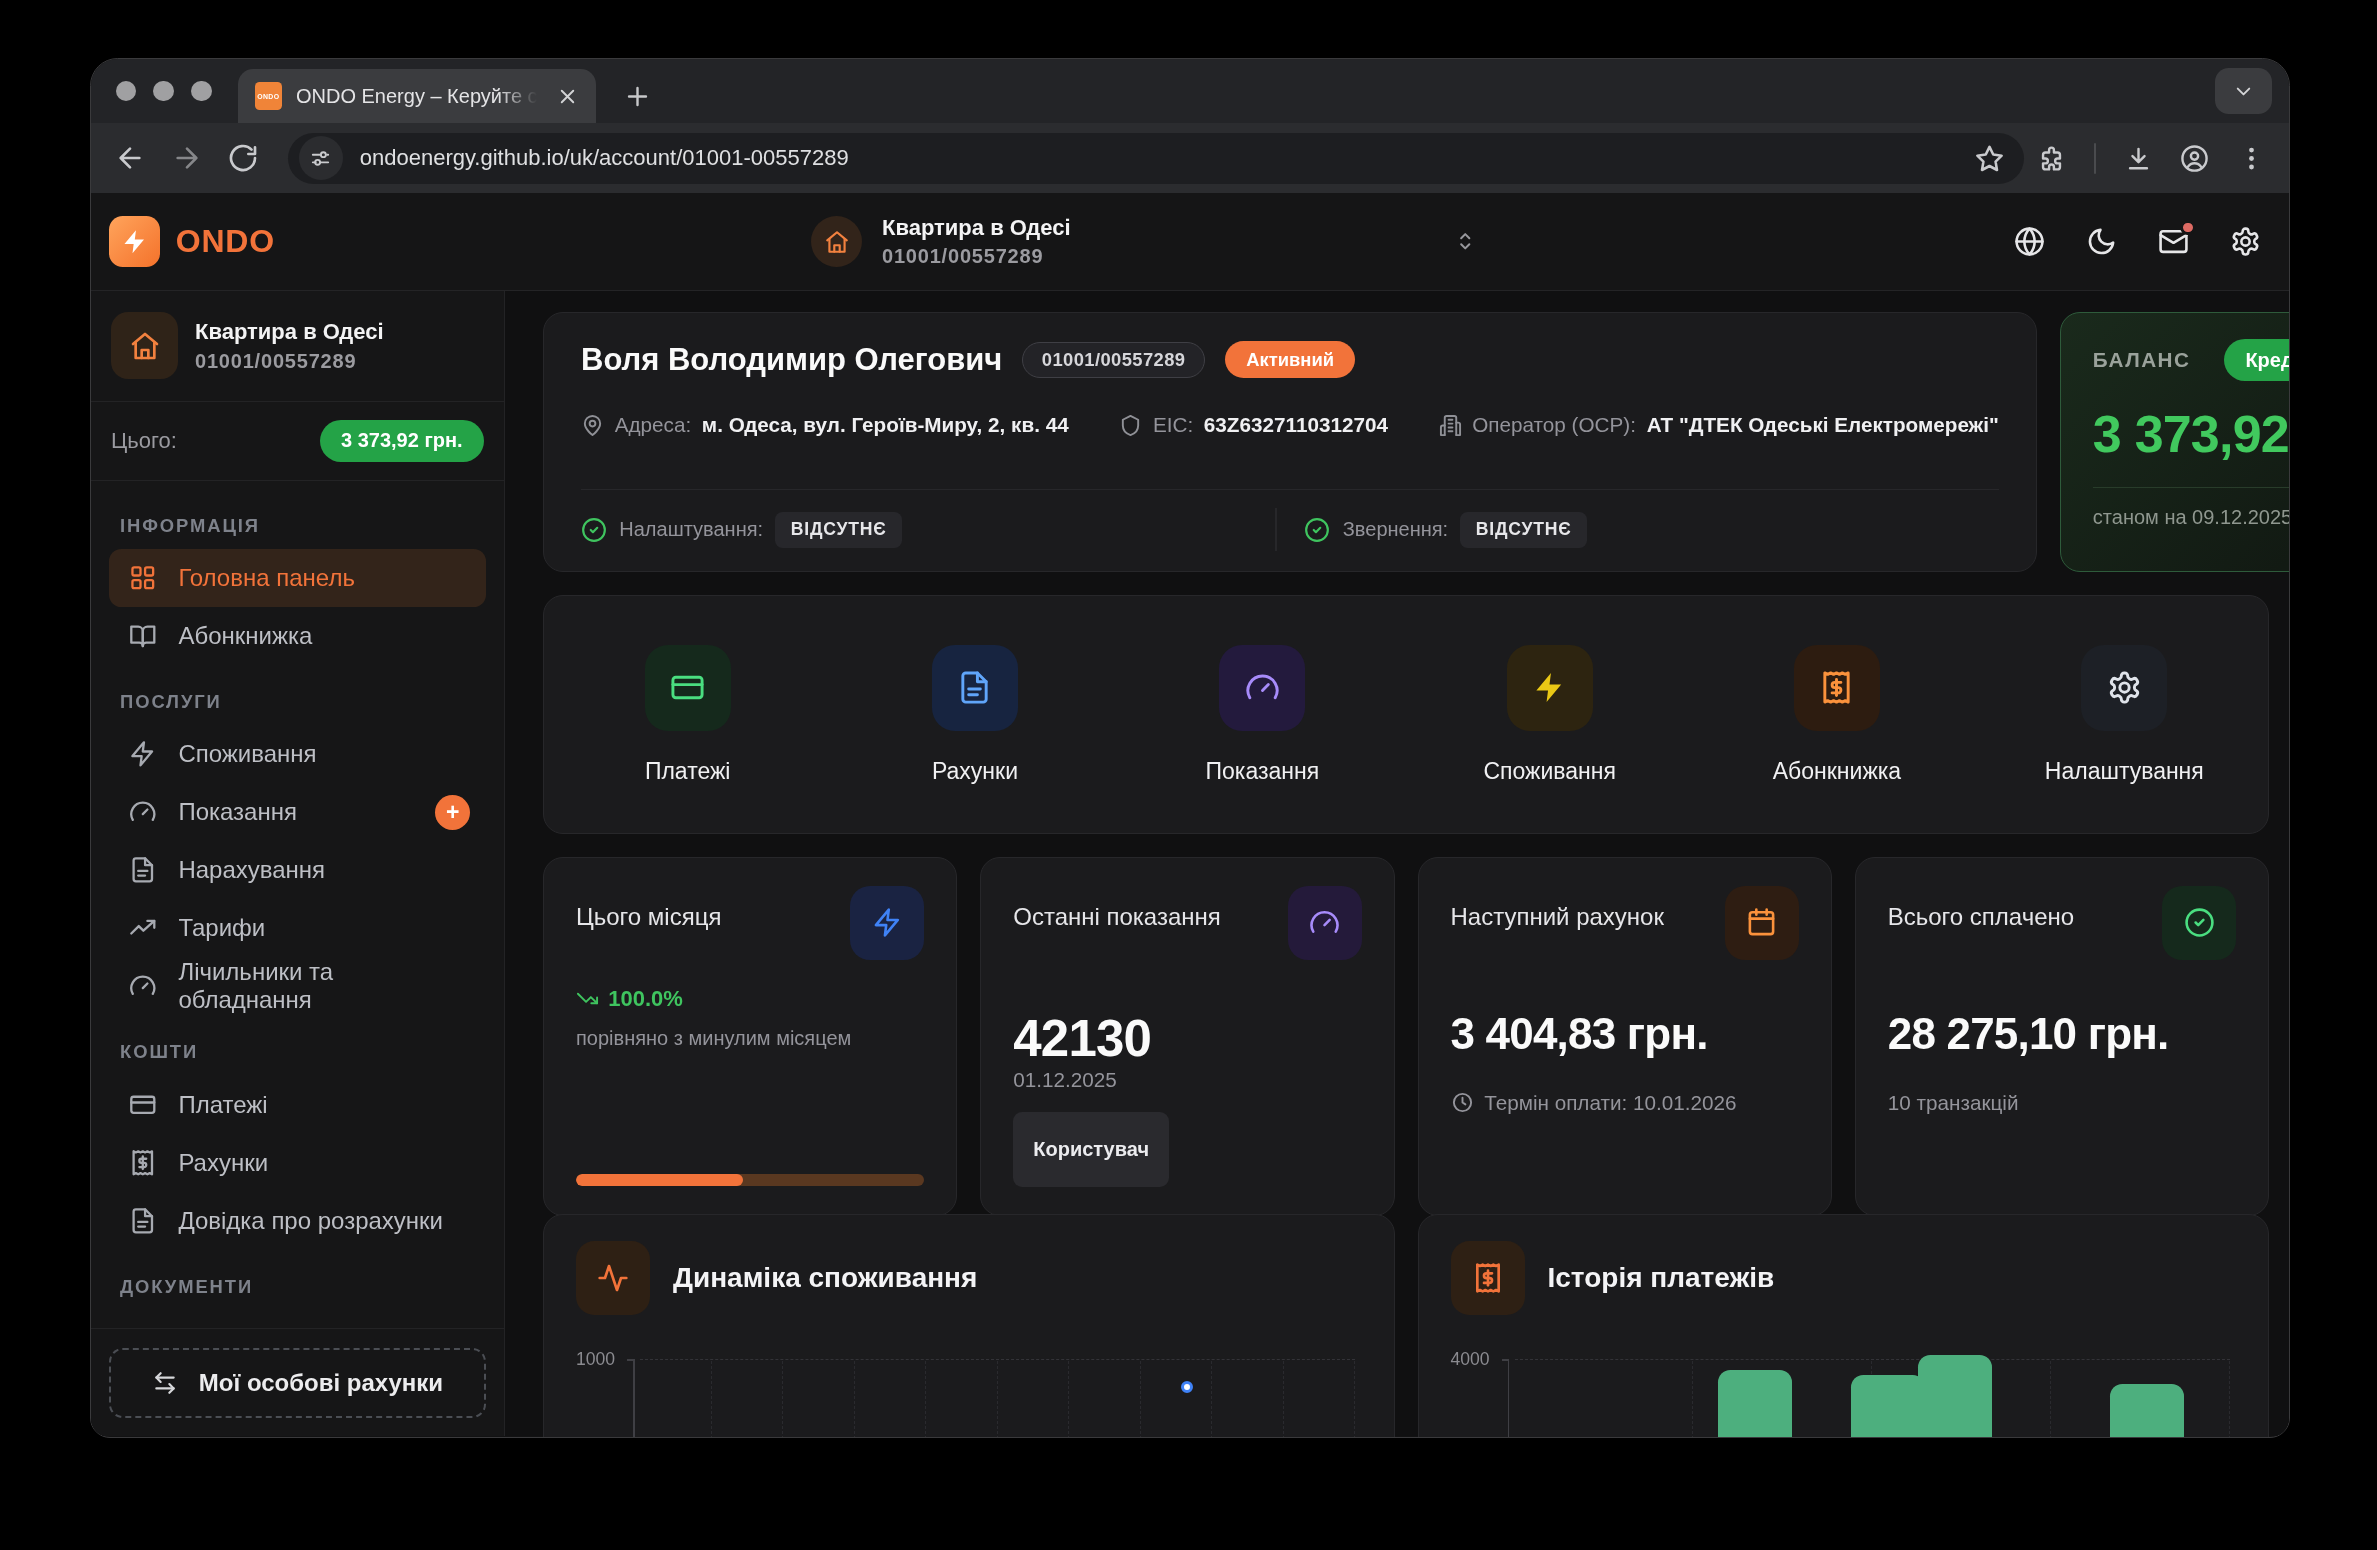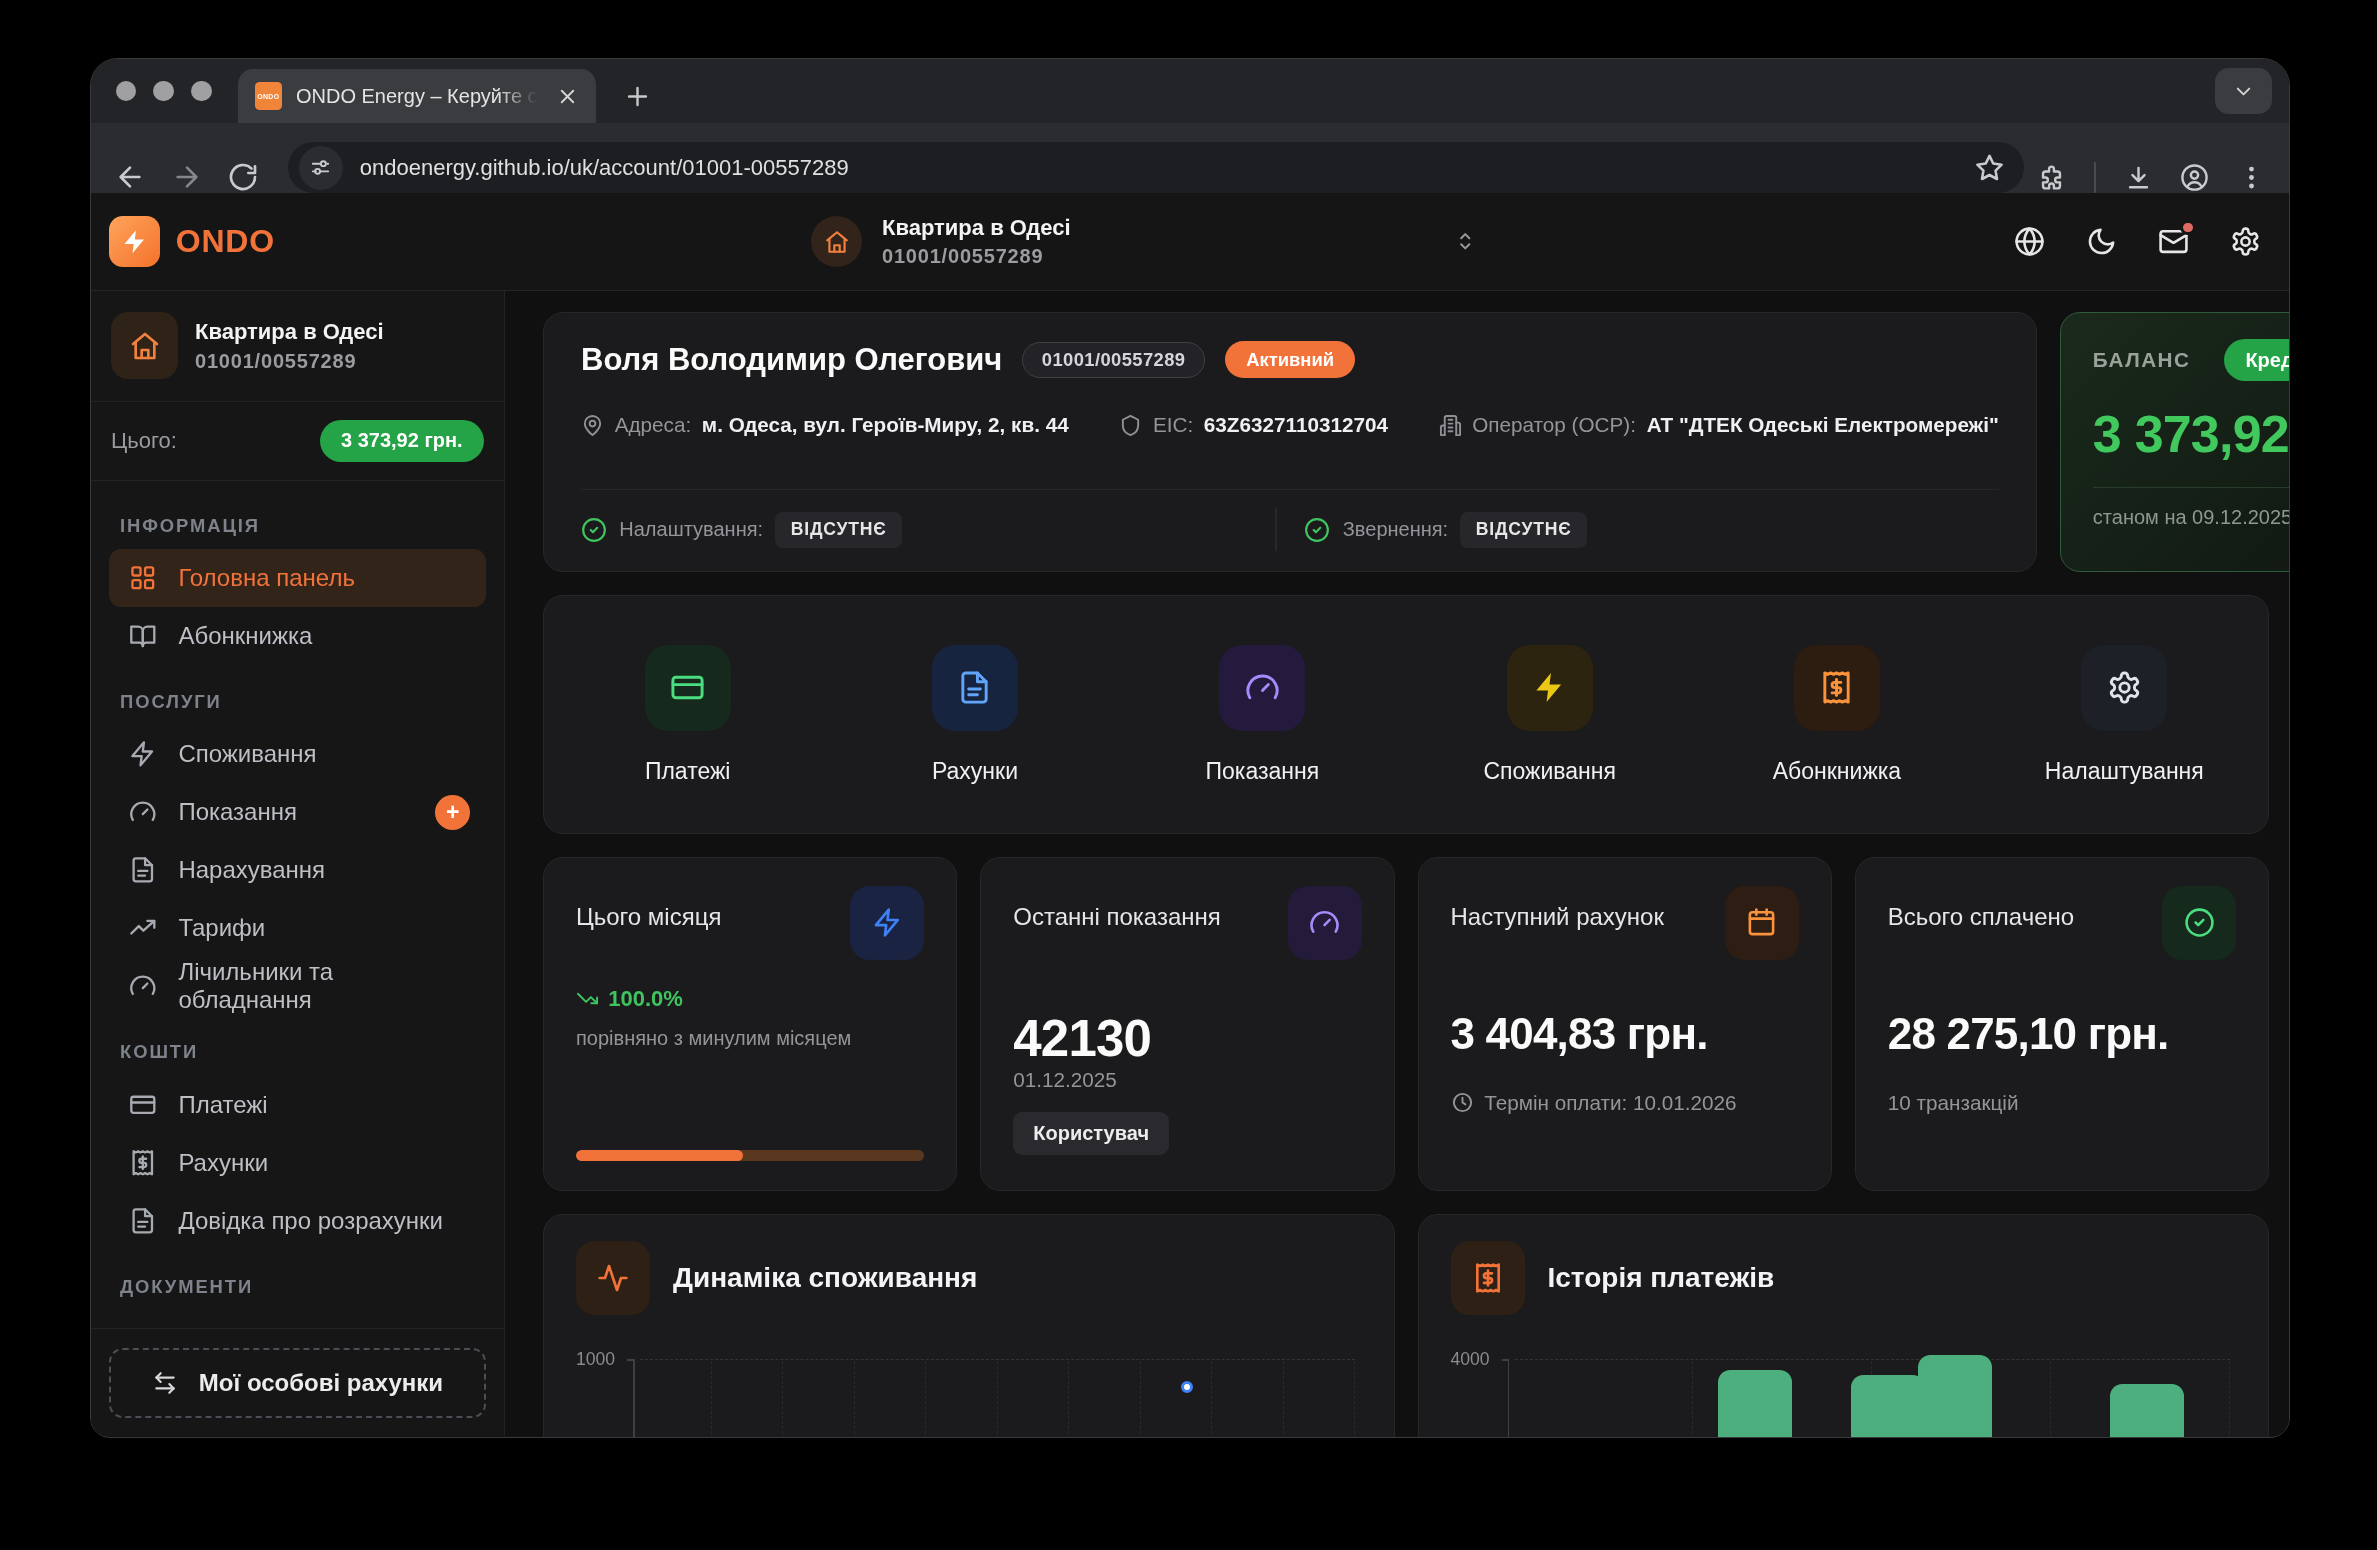--- a/index.html
+++ b/index.html
@@ -18,21 +18,21 @@
   .traffic span { width:20.7px; height:20.7px; border-radius:50%; background:#a0a0a2; }
   .tab { width:358px; height:54px; background:#3b3c3f; border-radius:15.3px 15.3px 0 0; display:flex; align-items:center; padding:0 17px; gap:13.8px; }
   .favicon { width:27.6px; height:27.6px; border-radius:4.6px; background:#f08438; color:#fff; font-size:6.9px; font-weight:bold; display:flex; align-items:center; justify-content:center; letter-spacing:0.4px; flex:0 0 auto; }
   .tab-title { color:#e4e4e6; font-size:20px; white-space:nowrap; overflow:hidden; flex:1;
     -webkit-mask-image:linear-gradient(90deg,#000 82%,transparent 98%); mask-image:linear-gradient(90deg,#000 82%,transparent 98%); }
   .tab-close { color:#d2d3d5; width:23px; height:23px; flex:0 0 auto; cursor:pointer; }
   .newtab { color:#c7c8ca; margin:0 0 12.3px 27.6px; width:29px; height:29px; }
   .tabsearch { position:absolute; right:17px; top:9.2px; width:57px; height:46px; border-radius:13.8px; background:#3b3c3f; color:#d3d4d6; display:flex; align-items:center; justify-content:center; }
 
   
-  .toolbar { height:70px; background:#2b2c2f; display:flex; align-items:flex-end; padding:0 23px; }
+  .toolbar { height:70px; background:#2b2c2f; display:flex; align-items:center; padding:0 23px; }
   .navbtn { width:32px; height:32px; color:#c9cacd; margin-right:24.5px; flex:0 0 auto; }
   .navbtn.dim { color:#86878a; }
   .urlbar { flex:1; height:51px; background:#1d1e21; border-radius:26px; display:flex; align-items:center; padding:0 7.7px 0 10.7px; margin:0 13.8px 0 4.6px; }
   .tune { width:44px; height:44px; border-radius:50%; background:#2b2c2f; color:#c9cacd; display:flex; align-items:center; justify-content:center; flex:0 0 auto; }
   .url-text { color:#dfe0e2; font-size:22px; margin-left:17px; flex:1; white-space:nowrap; }
   .starbtn { width:31px; height:31px; color:#c9cacd; margin-right:10.7px; flex:0 0 auto; }
   .tb-right { display:flex; align-items:center; gap:27.6px; }
   .tb-right .tbi { width:29px; height:29px; color:#c9cacd; }
   .tb-div { width:2.3px; height:31px; background:#4a4b4e; border-radius:1.5px; }
 
@@ -131,21 +131,21 @@
   .stat-value-row { display:flex; align-items:baseline; gap:13.8px; margin-top:49px; }
   .stat-value { color:#fafafa; font-size:51px; font-weight:700; letter-spacing:-0.8px; }
   .stat-value.sm { font-size:44px; }
   .stat-unit { color:#96969c; font-size:23px; }
   .stat-delta { display:flex; align-items:center; gap:9.2px; color:#3fc45f; font-size:22px; font-weight:600; margin-top:26px; }
   .stat-delta .dico { width:23px; height:23px; }
   .stat-note { color:#94949b; font-size:20px; margin-top:15.3px; }
   .progress { position:absolute; left:32px; right:32px; bottom:29px; height:11.5px; border-radius:6.1px; background:#5a3820; overflow:hidden; }
   .progress-fill { height:100%; border-radius:6.1px; background:#f2733a; }
   .stat-date { color:#94949b; font-size:20.7px; }
-  .stat-tag { align-self:flex-start; background:#2a2a2e; color:#ececef; font-size:20px; font-weight:600; border-radius:9.2px; padding:10px 20px; margin-top:20px; }
+  .stat-tag { align-self:flex-start; background:#2a2a2e; color:#ececef; font-size:20px; font-weight:600; border-radius:9.2px; padding:26px 20px; margin-top:20px; }
   .stat-due { display:flex; align-items:center; gap:10.7px; color:#94949b; font-size:20.7px; margin-top:32px; }
   .stat-due .duico { width:23px; height:23px; }
 
   .row4 { margin-top:23px; display:grid; grid-template-columns:1fr 1fr; gap:23px; height:383px; }
   .chart-card { padding:26px 32px; position:relative; overflow:hidden; }
   .chart-head { display:flex; align-items:center; gap:23px; }
   .chart-tile { width:74px; height:74px; border-radius:18.4px; background:#2e2014; color:#f2733a; display:flex; align-items:center; justify-content:center; }
   .chart-tile .cico { width:32px; height:32px; }
   .chart-title { color:#f4f4f6; font-size:28px; font-weight:600; }
   .plot { position:relative; margin-top:44px; height:230px; }

